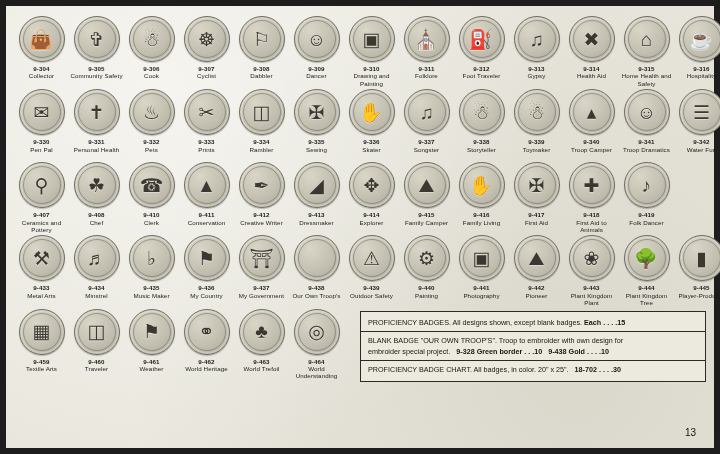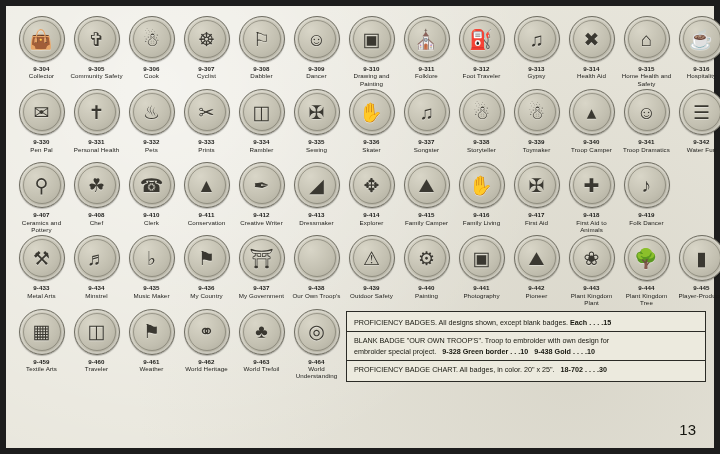--- a/index.html
+++ b/index.html
@@ -106,21 +106,21 @@
   }
   
   .bottom {
     display: flex;
     align-items: flex-start;
   }
   .bottom .badge-row {
     margin-bottom: 0;
   }
   .notice {
-    margin-left: 2px;
+    margin-left: 16px;
     margin-top: 2px;
     border: 1px solid #2b2b26;
     background: #eceade;
     padding: 5px 7px 6px 7px;
     width: 362px;
     box-sizing: border-box;
     font-size: 7.2px;
     line-height: 11px;
     color: #17170f;
   }
@@ -130,21 +130,21 @@
   }
   .notice .rule {
     border-top: 1px solid #2b2b26;
     margin: 3px -7px 3px -7px;
   }
   .notice b { font-weight: bold; }
   .pg {
     position: absolute;
     right: 18px;
     bottom: 10px;
-    font-size: 15px;
+    font-size: 10px;
     color: #15150f;
   }
 </style>
 </head>
 <body>
 
 <div id="page">
   <div id="sheet">
 
     <div class="rows">

